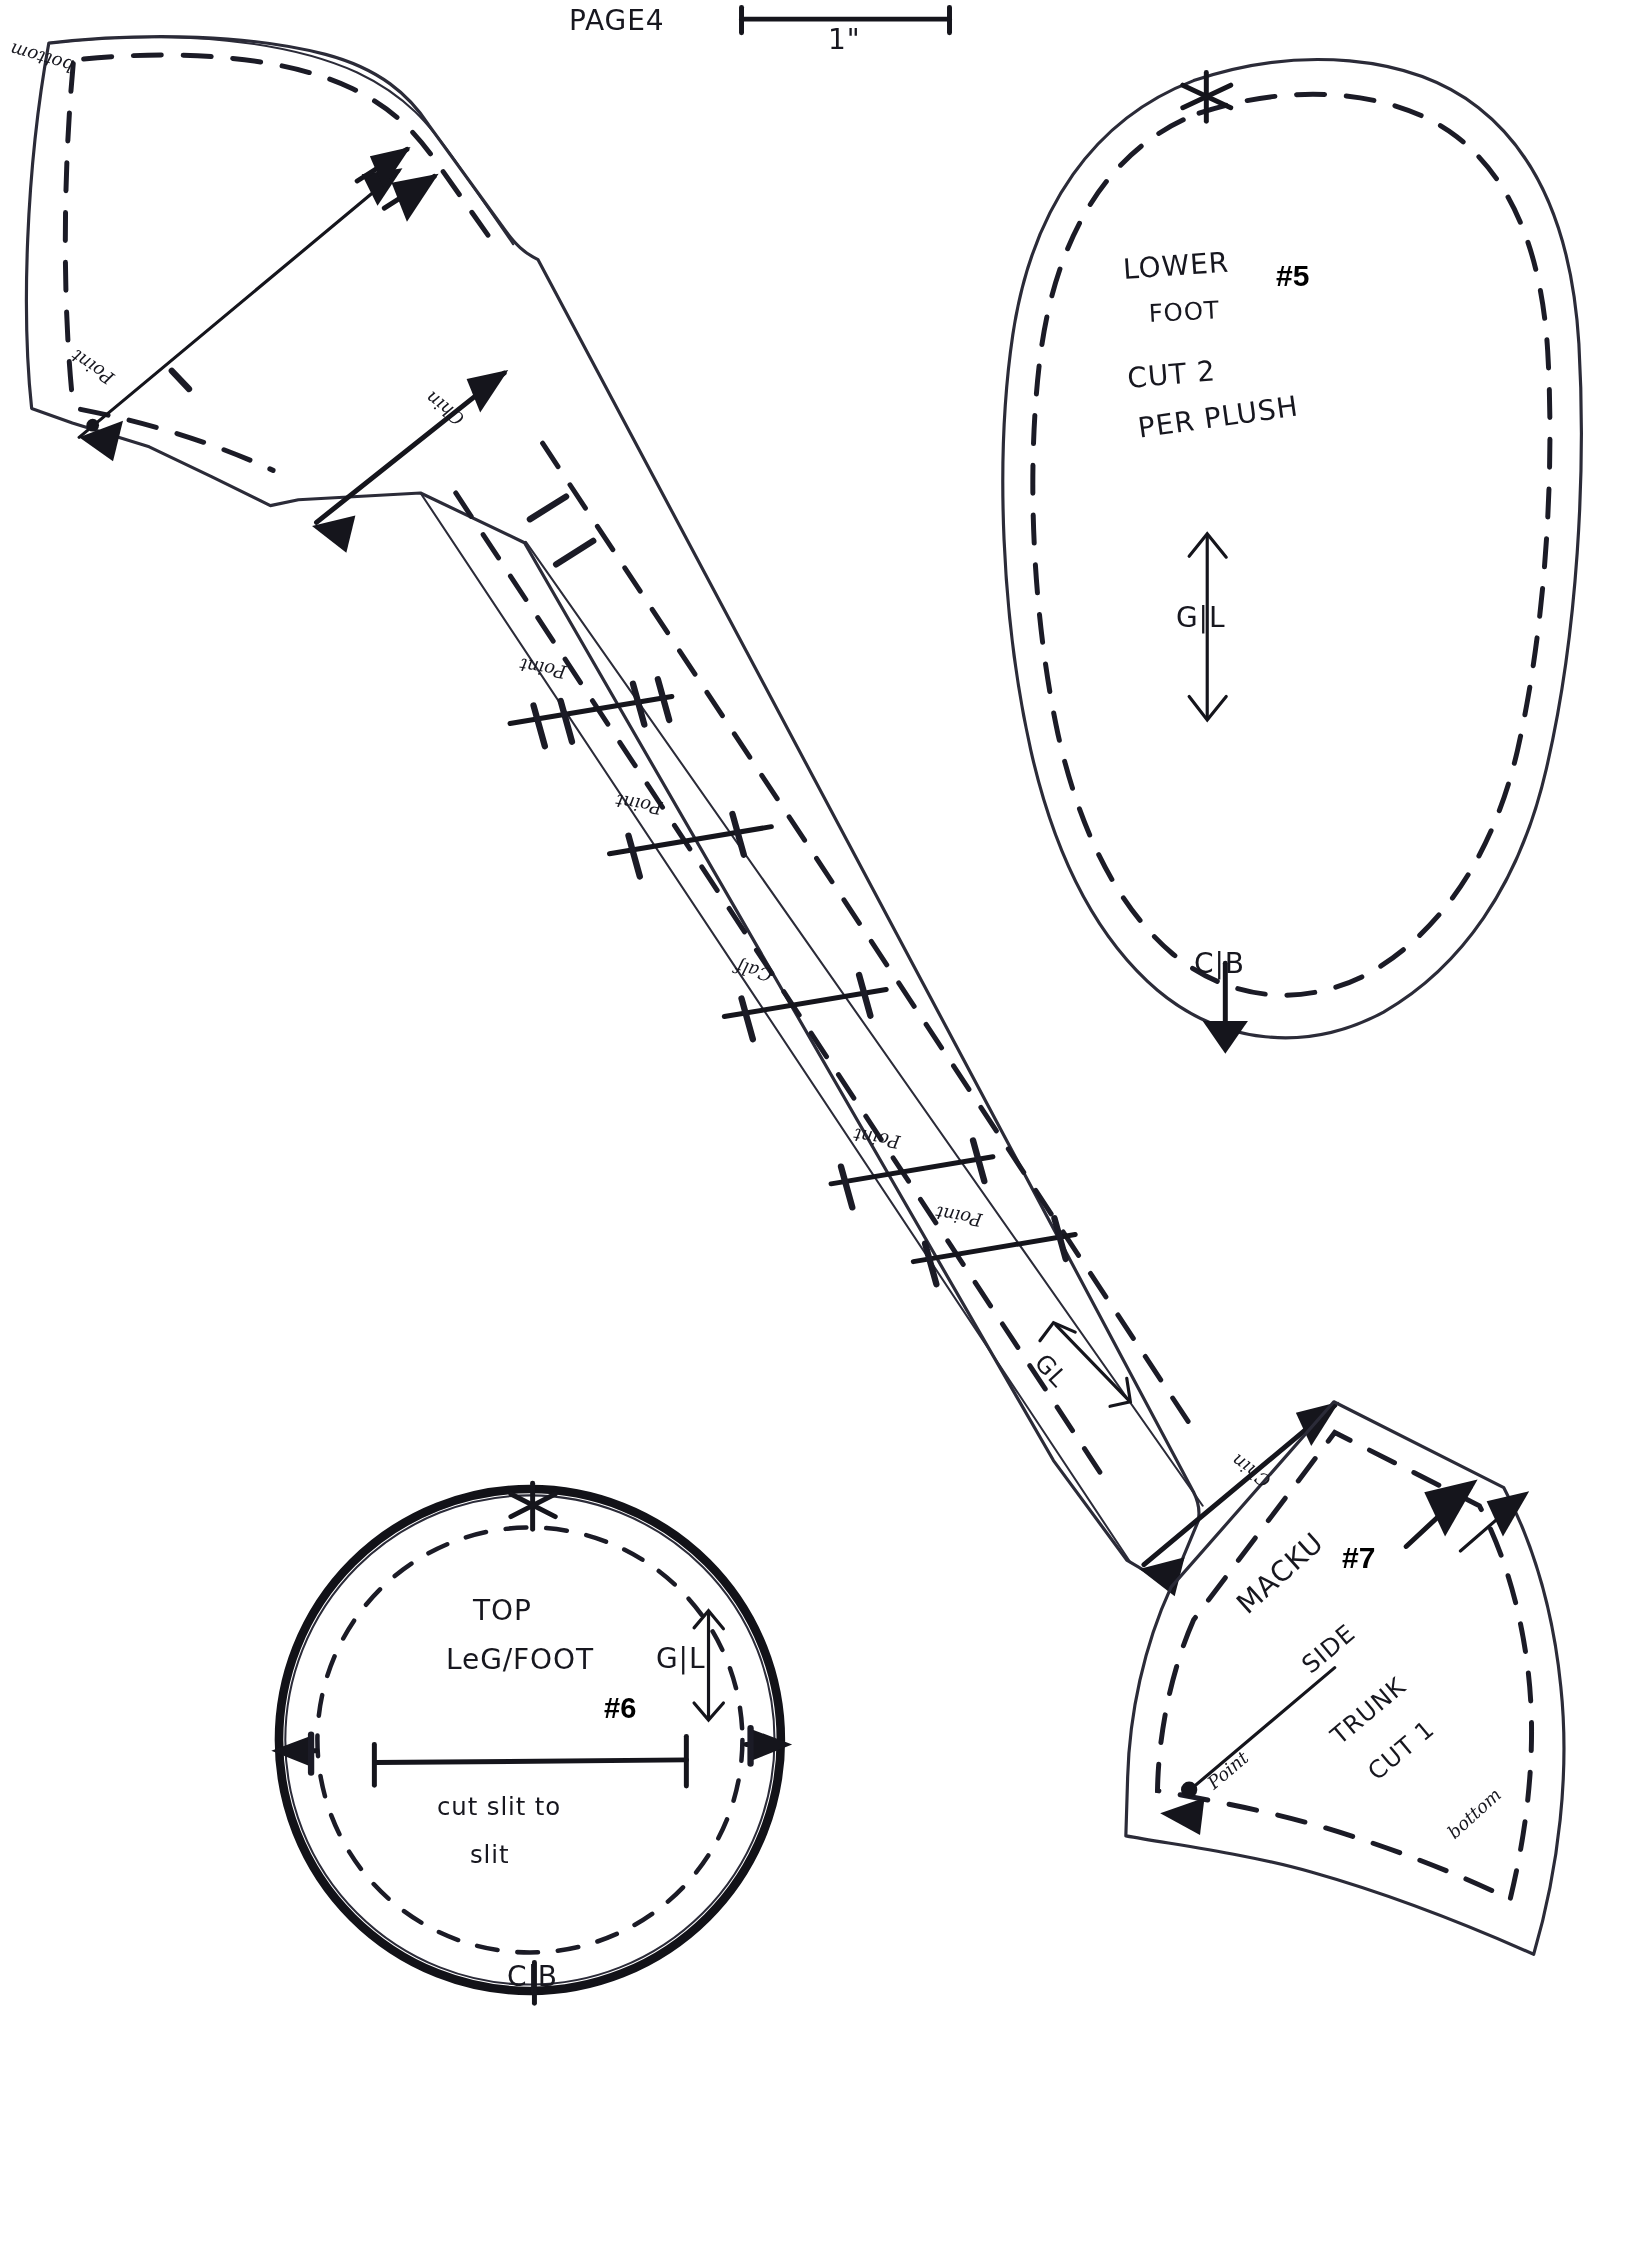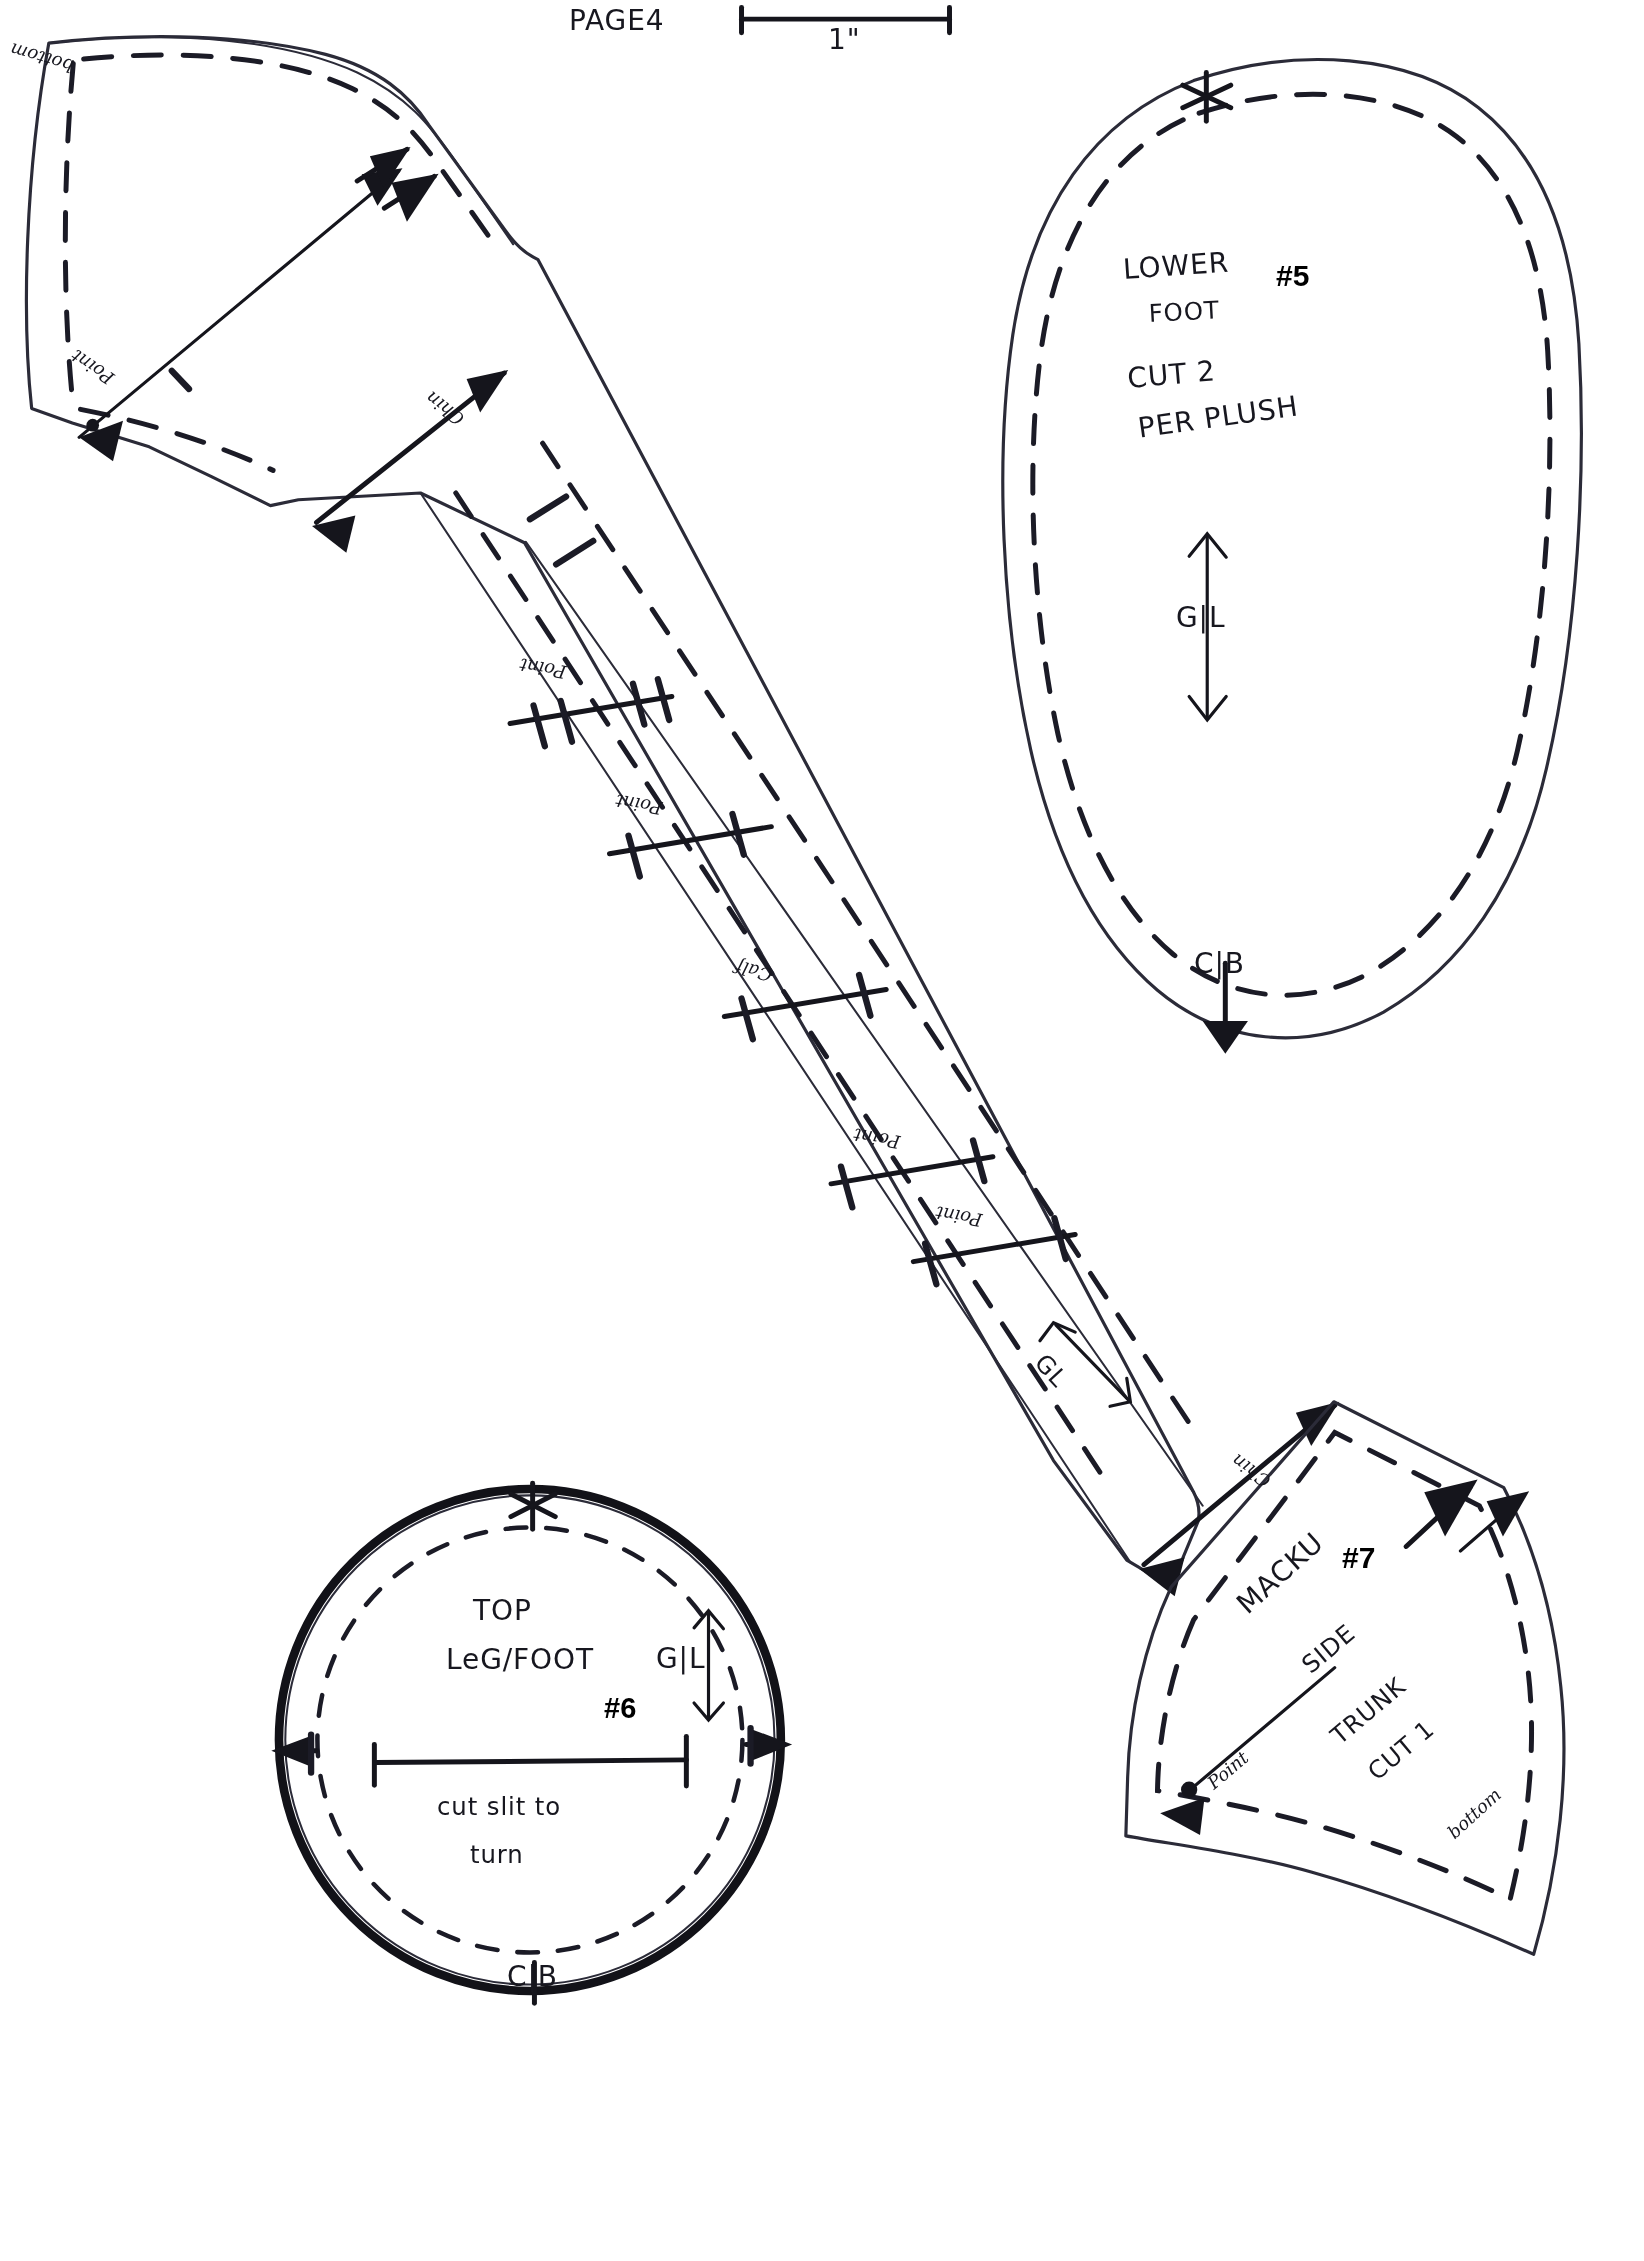--- a/index.html
+++ b/index.html
@@ -327,21 +327,21 @@
   <div class="hand hand-lg" style="left:1126px;top:362px;transform:rotate(-5deg);transform-origin:left top;">CUT 2</div>
   <div class="hand hand-lg" style="left:1136px;top:412px;transform:rotate(-8deg);transform-origin:left top;">PER PLUSH</div>
   <div class="hand hand-lg" style="left:1176px;top:601px;">G|L</div>
   <div class="hand hand-lg" style="left:1194px;top:947px;">C|B</div>
 
   <div class="hand hand-lg" style="left:446px;top:1643px;text-align:center;">LeG/FOOT</div>
   <div class="hand hand-lg" style="left:656px;top:1642px;">G|L</div>
   <div class="hand hand-lg" style="left:473px;top:1594px;">TOP</div>
   <div class="bold-num" style="left:604px;top:1692px;font-size:29px;">#6</div>
   <div class="hand hand-md" style="left:437px;top:1792px;">cut slit to</div>
-  <div class="hand hand-md" style="left:470px;top:1840px;">turn</div>
+  <div class="hand hand-md" style="left:470px;top:1840px;">slit</div>
   <div class="hand hand-lg" style="left:507px;top:1960px;">C|B</div>
 
   <div class="hand hand-lg" style="left:1230px;top:1596px;transform:rotate(-42deg);transform-origin:left top;">MACKU</div>
   <div class="bold-num" style="left:1342px;top:1541px;font-size:30px;">#7</div>
   <div class="hand hand-md" style="left:1296px;top:1657px;transform:rotate(-40deg);transform-origin:left top;">SIDE</div>
   <div class="hand hand-md" style="left:1325px;top:1728px;transform:rotate(-40deg);transform-origin:left top;">TRUNK</div>
   <div class="hand hand-md" style="left:1362px;top:1764px;transform:rotate(-40deg);transform-origin:left top;">CUT 1</div>
 
   <div class="hand hand-sm cursive" style="left:1262px;top:1492px;transform:rotate(216deg);transform-origin:left top;opacity:0;">Chin</div>
   <div class="hand hand-sm cursive" style="left:1203px;top:1777px;transform:rotate(-40deg);transform-origin:left top;">Point</div>

